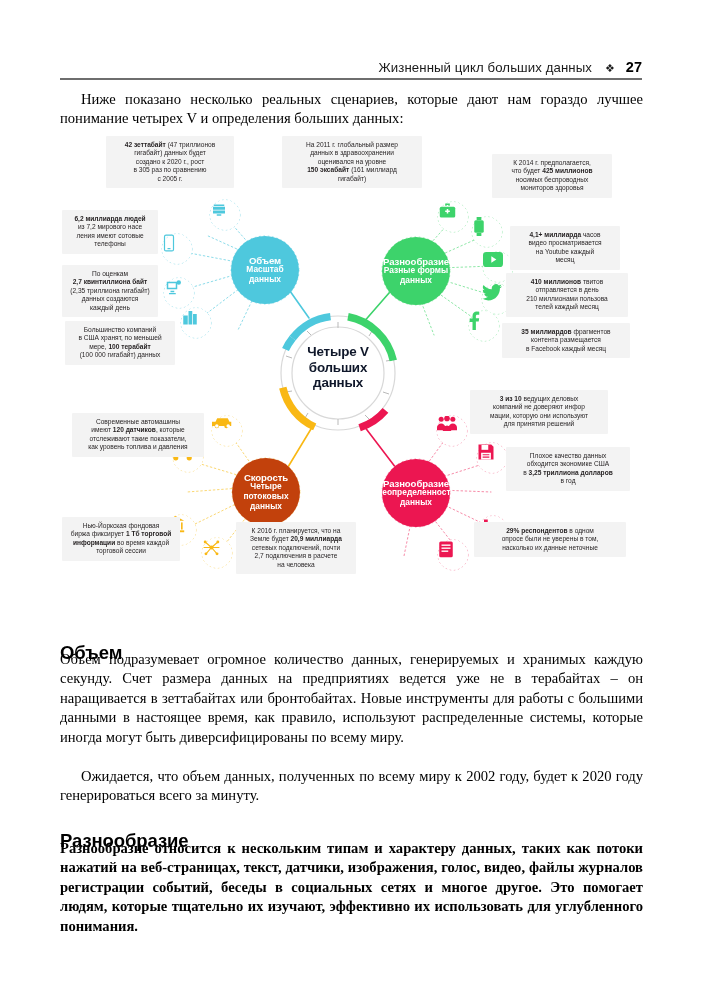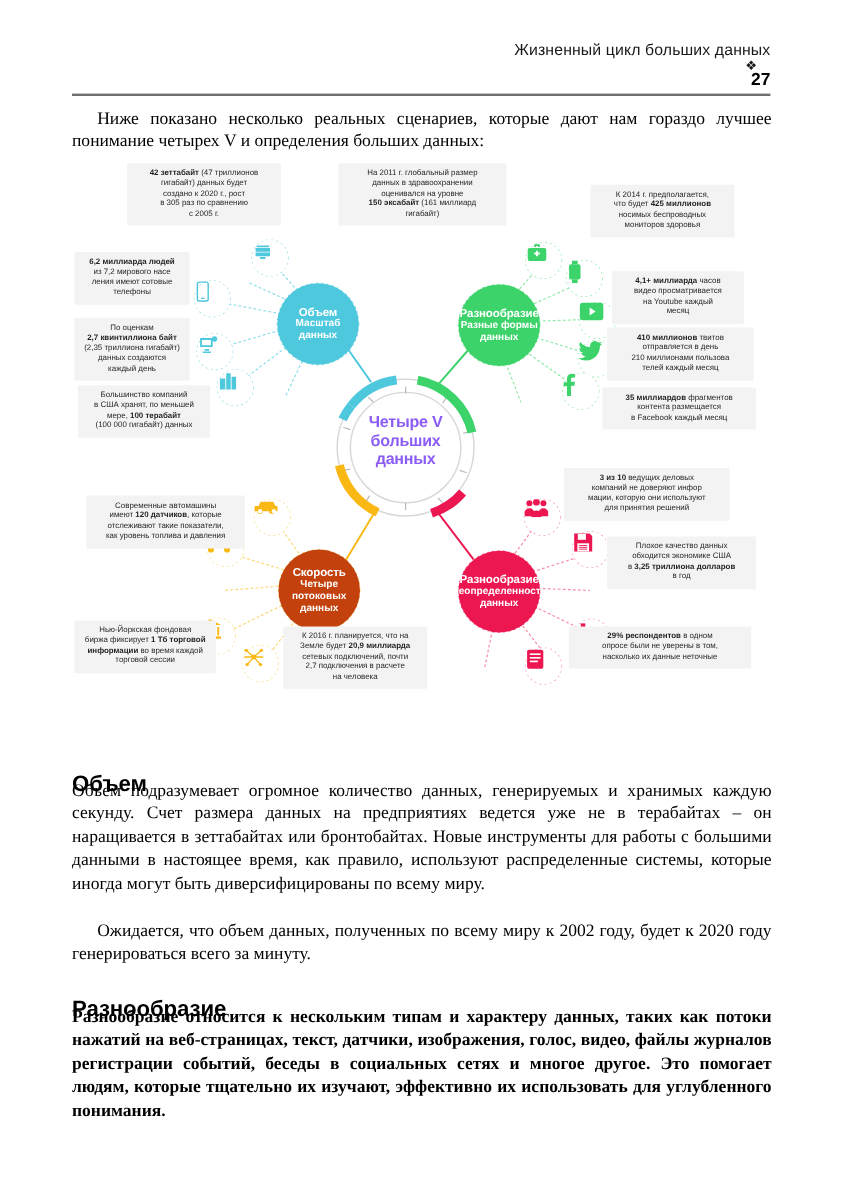--- a/index.html
+++ b/index.html
@@ -6,21 +6,21 @@
   html,body{margin:0;padding:0;background:#ffffff;}
   body{
     width:702px;height:1000px;position:relative;overflow:hidden;
     font-family:"Liberation Serif", serif;color:#000;
   }
   .page{position:absolute;inset:0;background:#fff;}
 
   
   .runhead{
     position:absolute;left:60px;top:44px;width:582px;height:30px;
-    display:flex;align-items:flex-end;justify-content:flex-end;gap:0;flex-direction:column;
+    display:flex;align-items:flex-end;justify-content:flex-end;gap:0;
   }
   .runhead-title{
     font-family:"Liberation Sans", sans-serif;
     font-size:13.2px;letter-spacing:.1px;color:#1a1a1a;
     white-space:nowrap;line-height:1;
   }
   .runhead-diamond{
     font-family:"DejaVu Sans", sans-serif;
     font-size:11px;color:#1a1a1a;margin:0 11px 0 13px;line-height:1;
   }
@@ -74,21 +74,21 @@
     color:#ffffff;text-align:center;line-height:9.6px;
   }
   .hub .t{font-weight:bold;font-size:9.6px;letter-spacing:-.1px;}
   .hub .s{font-size:8.4px;font-weight:bold;}
 
   
   .center-label{
     position:absolute;
     font-family:"Liberation Sans", sans-serif;
     font-weight:bold;font-size:13.4px;line-height:15.6px;
-    color:#8b5cf6;text-align:center;letter-spacing:-.2px;
+    color:#0f172a;text-align:center;letter-spacing:-.2px;
   }
 
   
   .ico{
     position:absolute;border-radius:50%;
     display:flex;align-items:center;justify-content:center;
     background:#ffffff;box-sizing:border-box;
   }
   .ico svg{display:block;}
 </style>

